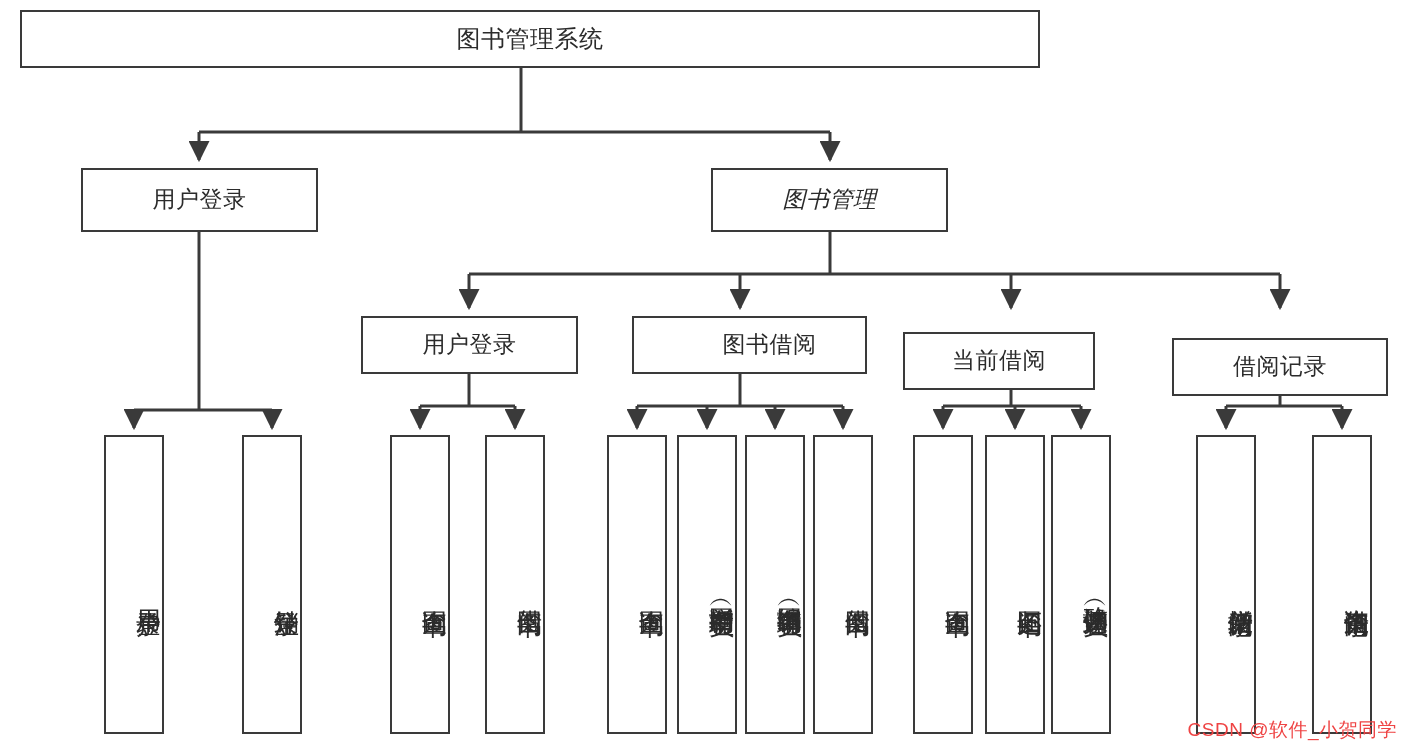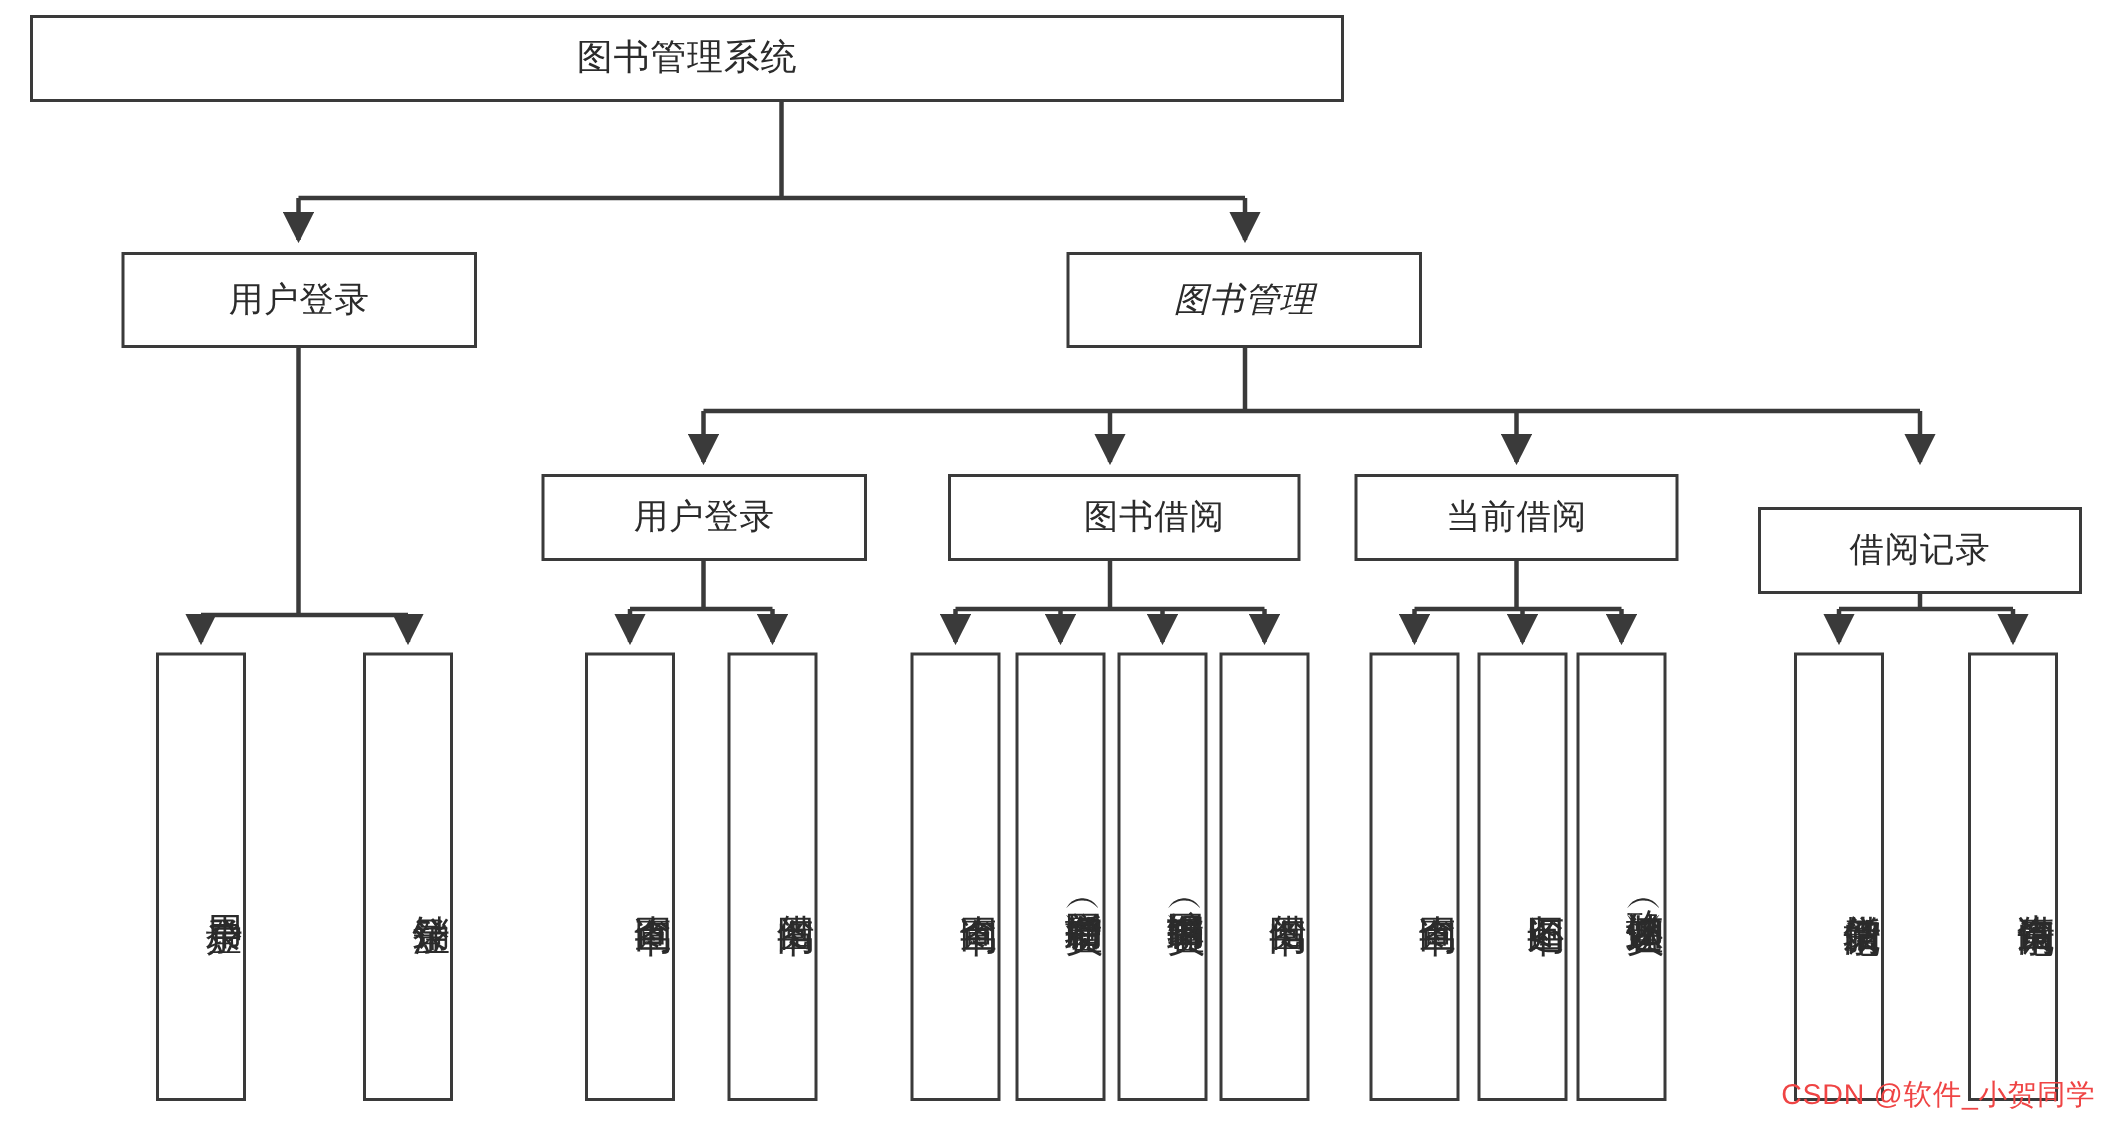--- a/index.html
+++ b/index.html
@@ -118,38 +118,38 @@
       <path d="M 1015 406 L 1015 428" marker-end="url(#arrow)"></path>
       <path d="M 1081 406 L 1081 428" marker-end="url(#arrow)"></path>
 
       <path d="M 1280 374 L 1280 406"></path>
       <path d="M 1226 406 L 1342 406"></path>
       <path d="M 1226 406 L 1226 428" marker-end="url(#arrow)"></path>
       <path d="M 1342 406 L 1342 428" marker-end="url(#arrow)"></path>
     </g>
   </svg>
 
-  <div class="node node-h node-root" style="left:20px; top:10px; width:876px; height:58px;">
+  <div class="node node-h node-root" style="left:20px; top:10px; width:1020px; height:58px;">
     <span>图书管理系统</span>
   </div>
 
   <div class="node node-h" style="left:81px; top:168px; width:237px; height:64px;">
     <span>用户登录</span>
   </div>
   <div class="node node-h" style="left:711px; top:168px; width:237px; height:64px;font-style:italic;">
     <span>图书管理</span>
   </div>
 
   <div class="node node-h" style="left:361px; top:316px; width:217px; height:58px;">
     <span>用户登录</span>
   </div>
   <div class="node node-h" style="left:632px; top:316px; width:235px; height:58px;padding-left:40px;">
     <span>图书借阅</span>
   </div>
-  <div class="node node-h" style="left:903px; top:316px; width:216px; height:58px;">
+  <div class="node node-h" style="left:903px; top:332px; width:192px; height:58px;">
     <span>当前借阅</span>
   </div>
   <div class="node node-h" style="left:1172px; top:316px; width:216px; height:58px;margin-top:22px;">
     <span>借阅记录</span>
   </div>
 
   <div class="node node-v" style="left:104px; top:435px; width:60px; height:299px;">
     <span class="vlabel">用户登录</span>
   </div>
   <div class="node node-v" style="left:242px; top:435px; width:60px; height:299px;">

